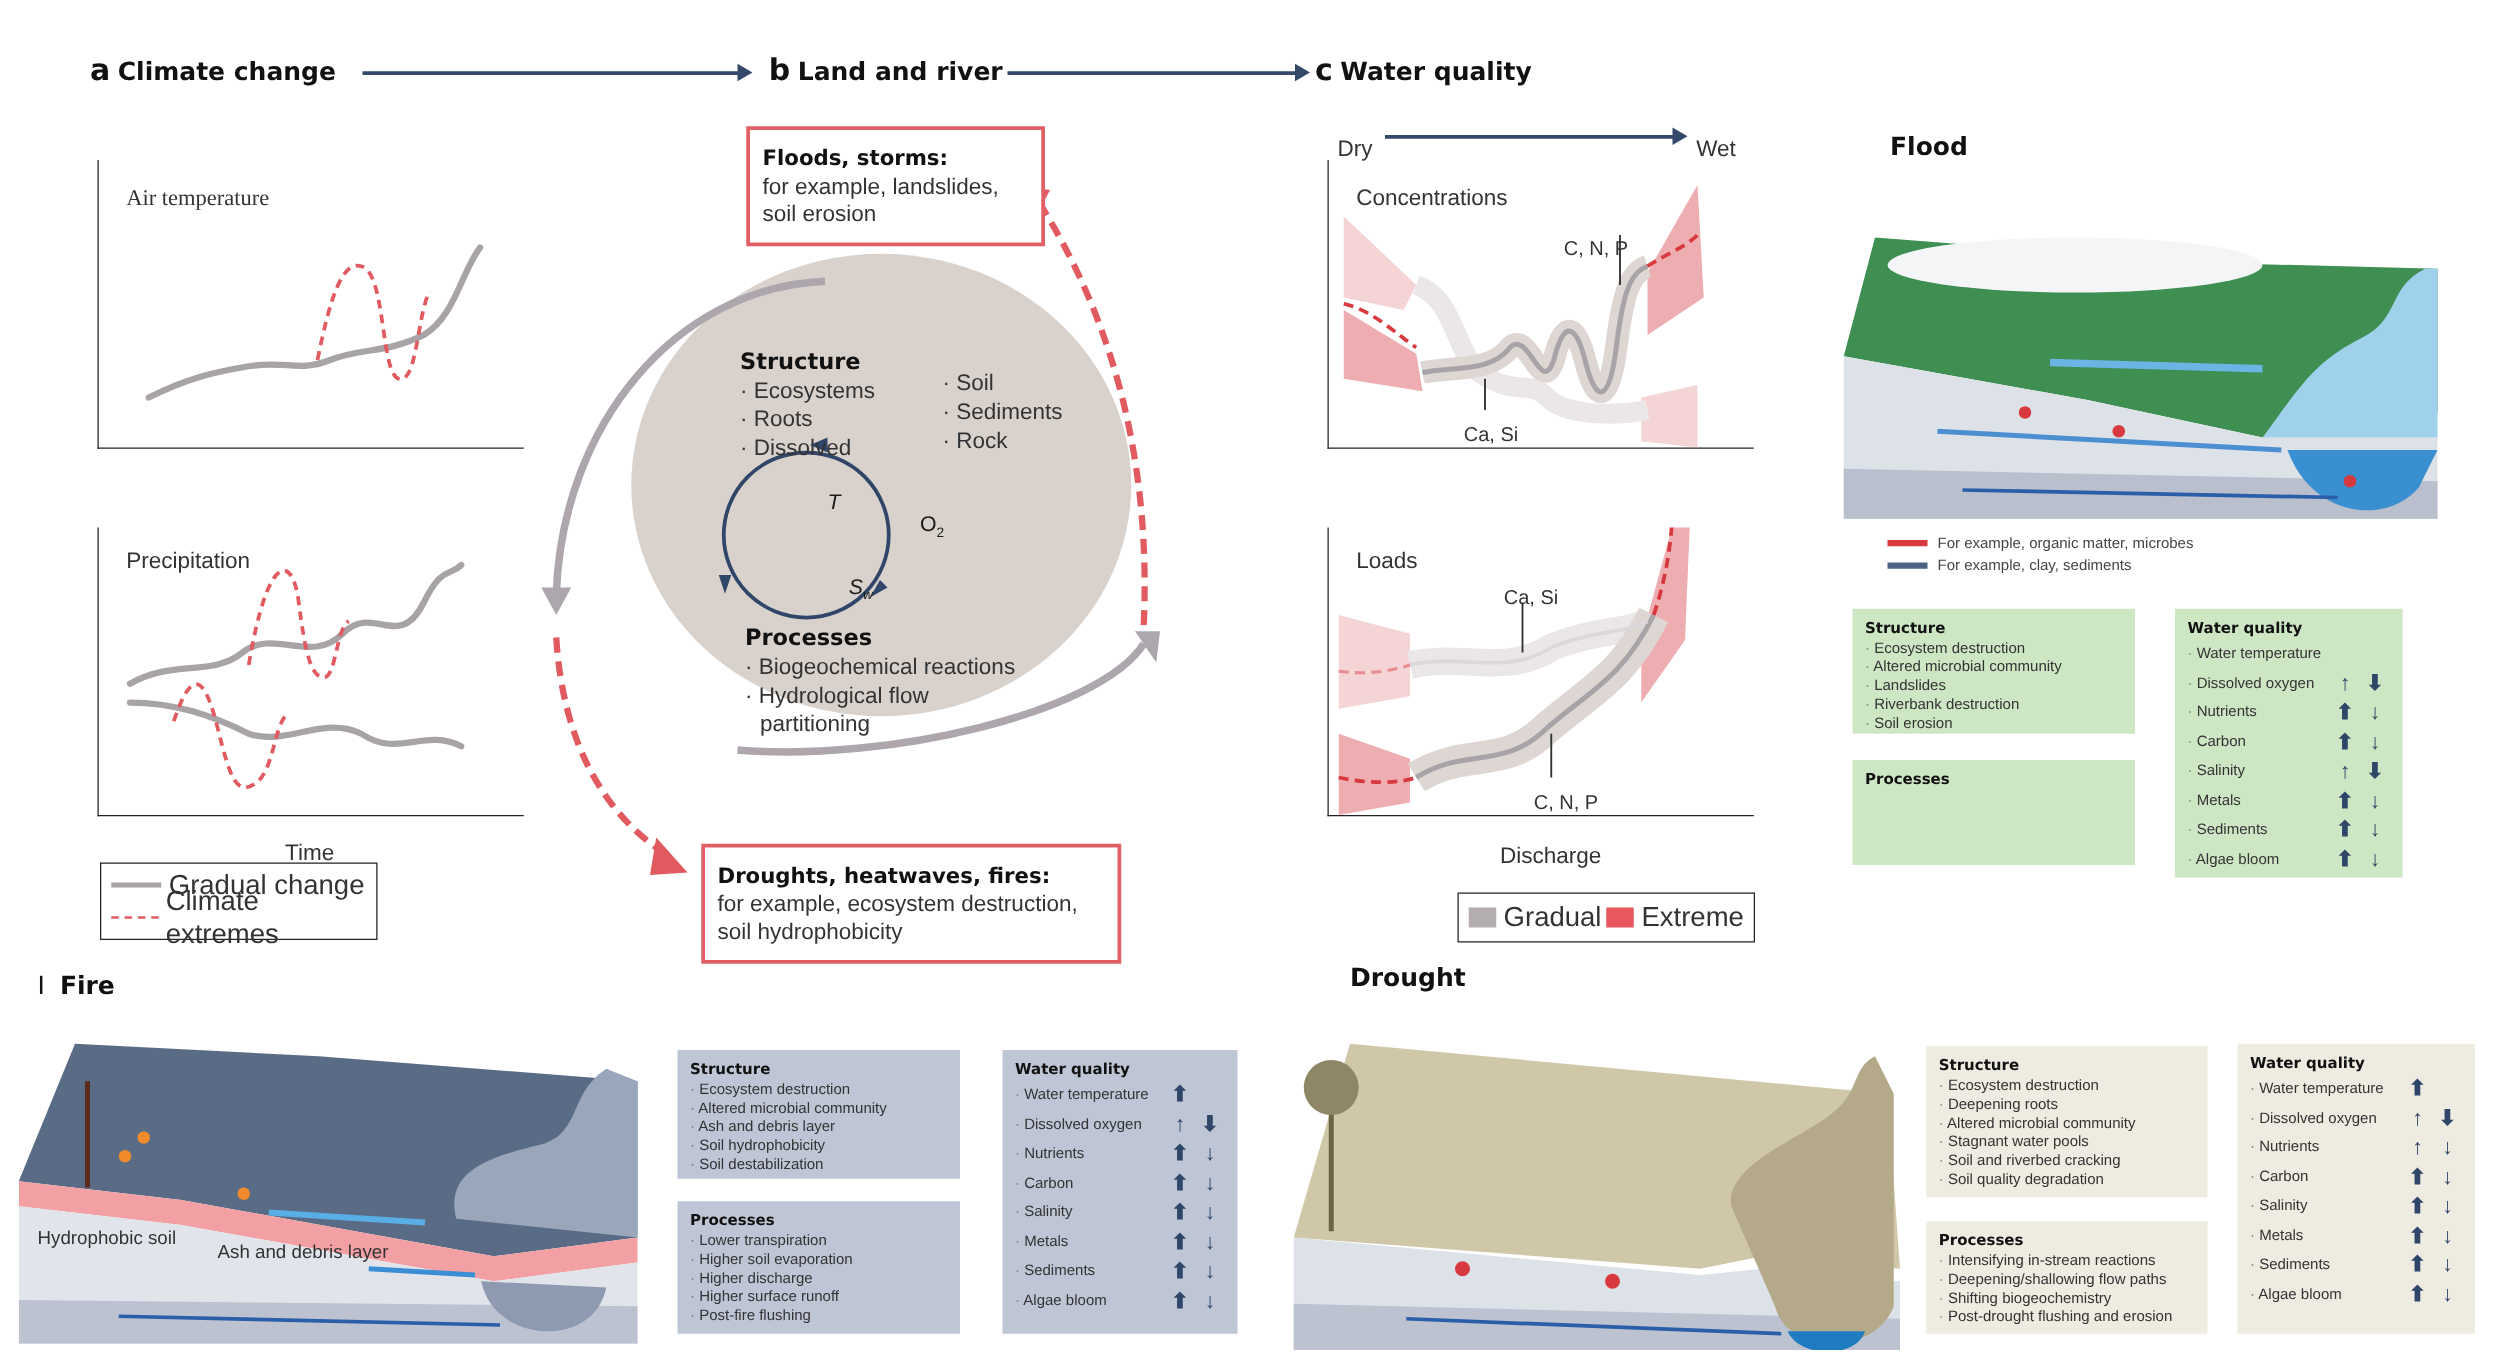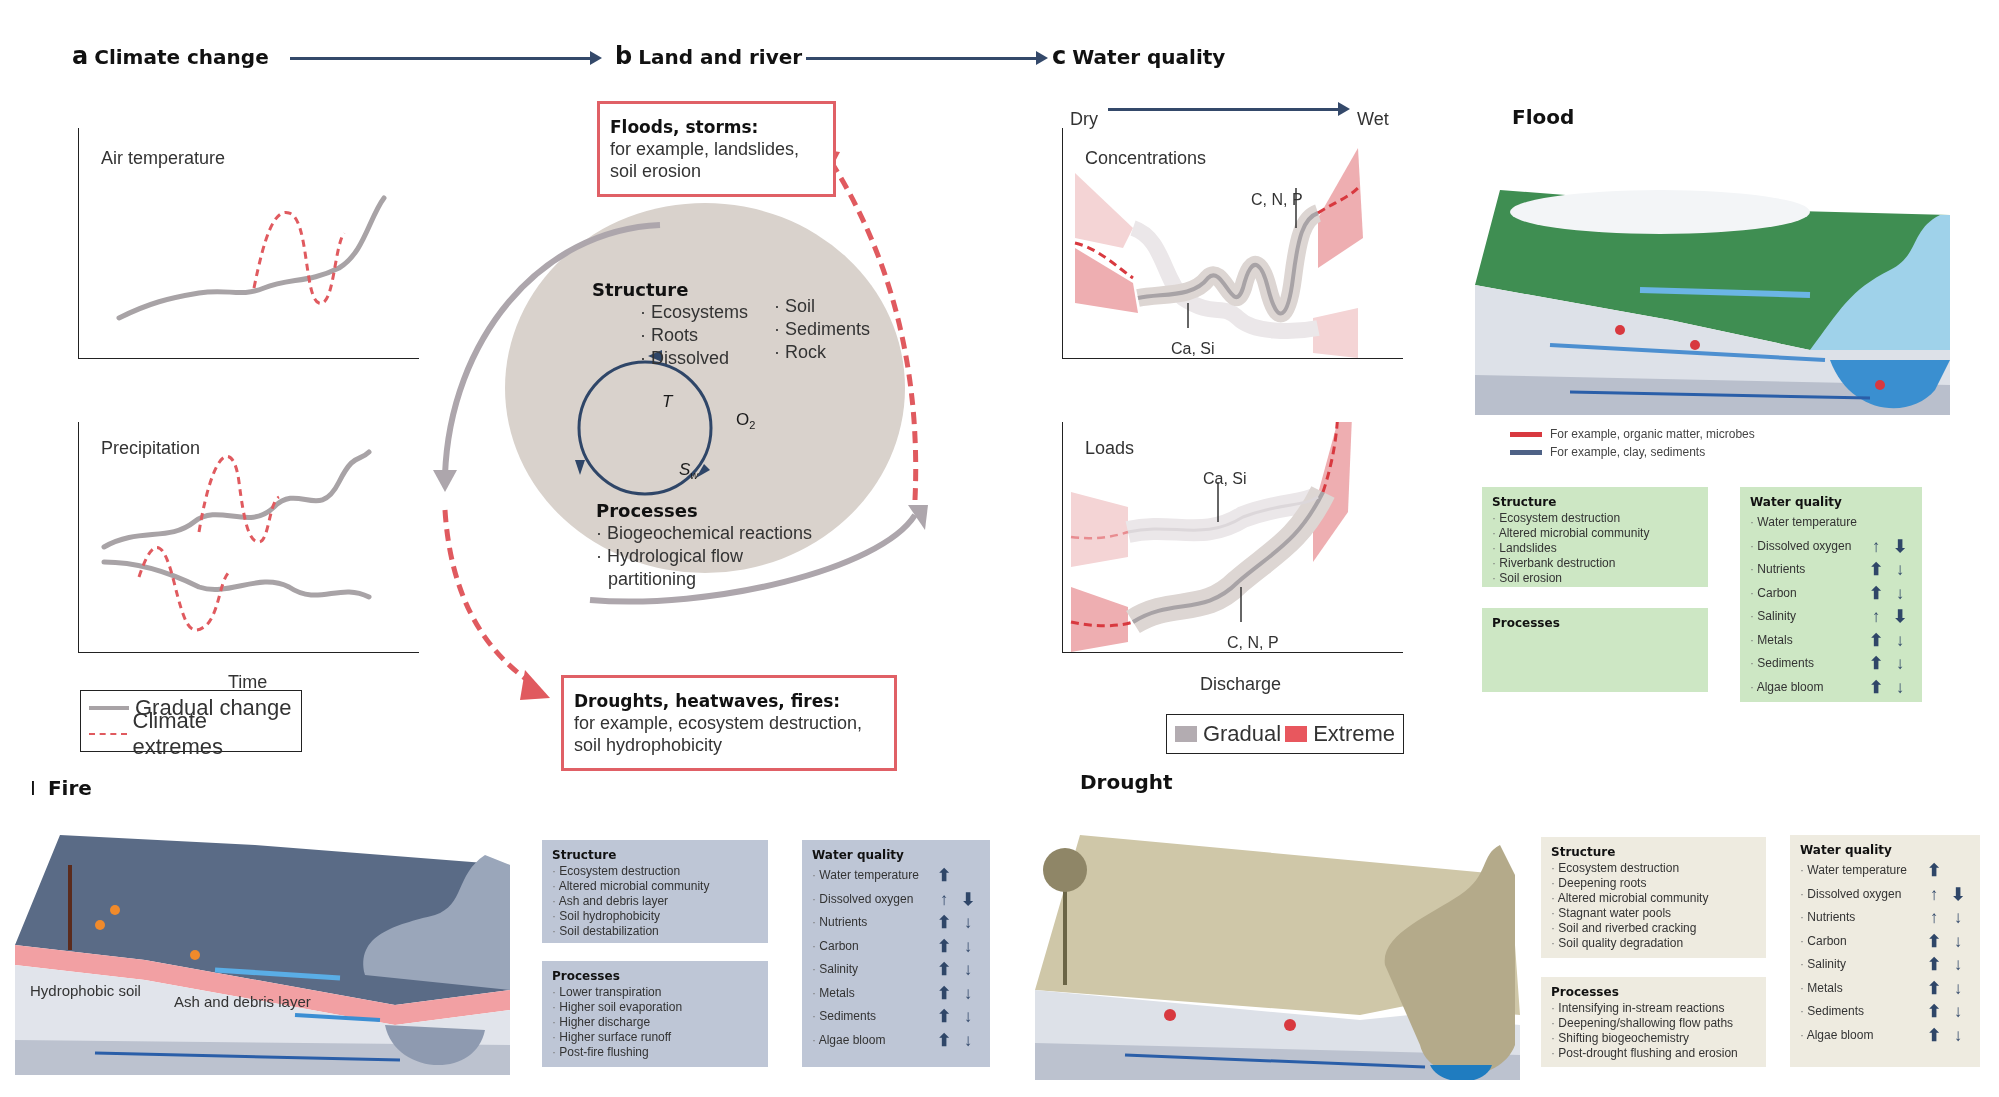--- a/index.html
+++ b/index.html
@@ -41,21 +41,21 @@
 </div>
 <div class="abs flow-arrow" style="left:290px;top:57px;width:302px;"></div>
 <div class="abs panel-title" style="left:615px;top:42px;">
   <span class="letter">b</span><span>Land and river</span>
 </div>
 <div class="abs flow-arrow" style="left:806px;top:57px;width:232px;"></div>
 <div class="abs panel-title" style="left:1052px;top:42px;">
   <span class="letter">c</span><span>Water quality</span>
 </div>
 
-<div class="abs plot-box" style="left:78px;top:128px;width:340px;height:230px;">
+<div class="abs plot-box" style="left:78px;top:128px;width:340px;height:230px;font-family:Liberation Serif, serif;">
   <div class="abs plot-label" style="left:22px;top:8px;">Air temperature</div>
   <svg class="abs" style="left:0;top:0;" width="340" height="230">
     <path d="M40,190 C70,175 90,170 120,165 C150,160 160,170 185,160 C210,150 230,155 260,140 C285,125 290,90 305,70" fill="none" stroke="#a8a3a6" stroke-width="5" stroke-linecap="round"></path>
     <path d="M175,160 C185,110 195,80 210,85 C230,90 225,170 240,175 C255,180 255,120 265,105" fill="none" stroke="#e05a5f" stroke-width="3" stroke-dasharray="7,5"></path>
   </svg>
 </div>
 <div class="abs plot-box" style="left:78px;top:422px;width:340px;height:230px;">
   <div class="abs plot-label" style="left:22px;top:4px;">Precipitation</div>
   <svg class="abs" style="left:0;top:0;" width="340" height="230">
     <path d="M25,125 C60,105 90,120 115,100 C140,80 170,110 195,85 C220,60 240,100 260,60 C275,30 280,40 290,30" fill="none" stroke="#a8a3a6" stroke-width="5" stroke-linecap="round"></path>
@@ -97,21 +97,21 @@
 <div class="abs event-box" style="left:597px;top:101px;width:213px;">
   <b>Floods, storms:</b>
   <span>for example, landslides, soil erosion</span>
 </div>
 <div class="abs event-box" style="left:561px;top:675px;width:310px;">
   <b>Droughts, heatwaves, fires:</b>
   <span>for example, ecosystem destruction, soil hydrophobicity</span>
 </div>
 <div class="abs cycle-text" style="left:592px;top:278px;">
   <div class="hd">Structure</div>
-  <div style="display:flex;gap:26px;margin-left:48px;">
+  <div style="display:flex;gap:54px;">
     <div>
       <div>· <span>Ecosystems</span></div>
       <div>· <span>Roots</span></div>
       <div>· <span>Dissolved</span></div>
     </div>
     <div style="margin-top:-6px;">
       <div>· <span>Soil</span></div>
       <div>· <span>Sediments</span></div>
       <div>· <span>Rock</span></div>
     </div>

